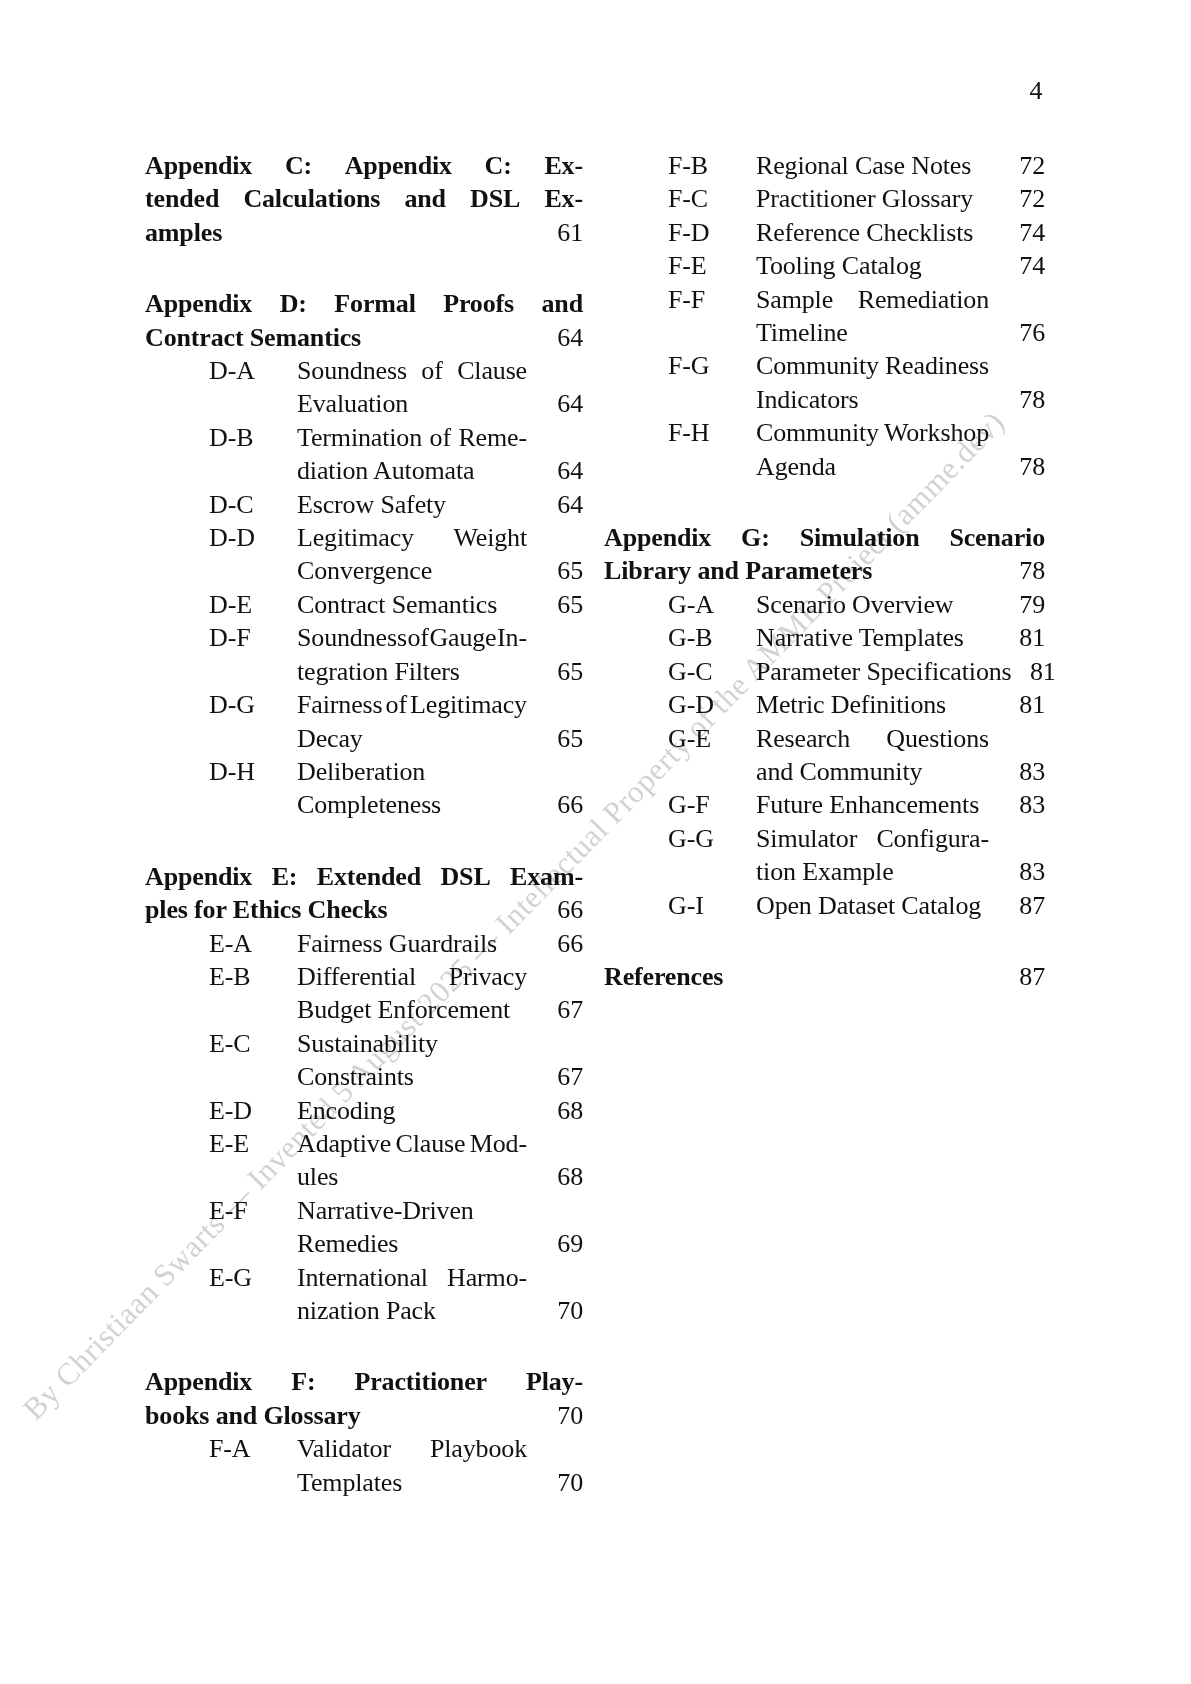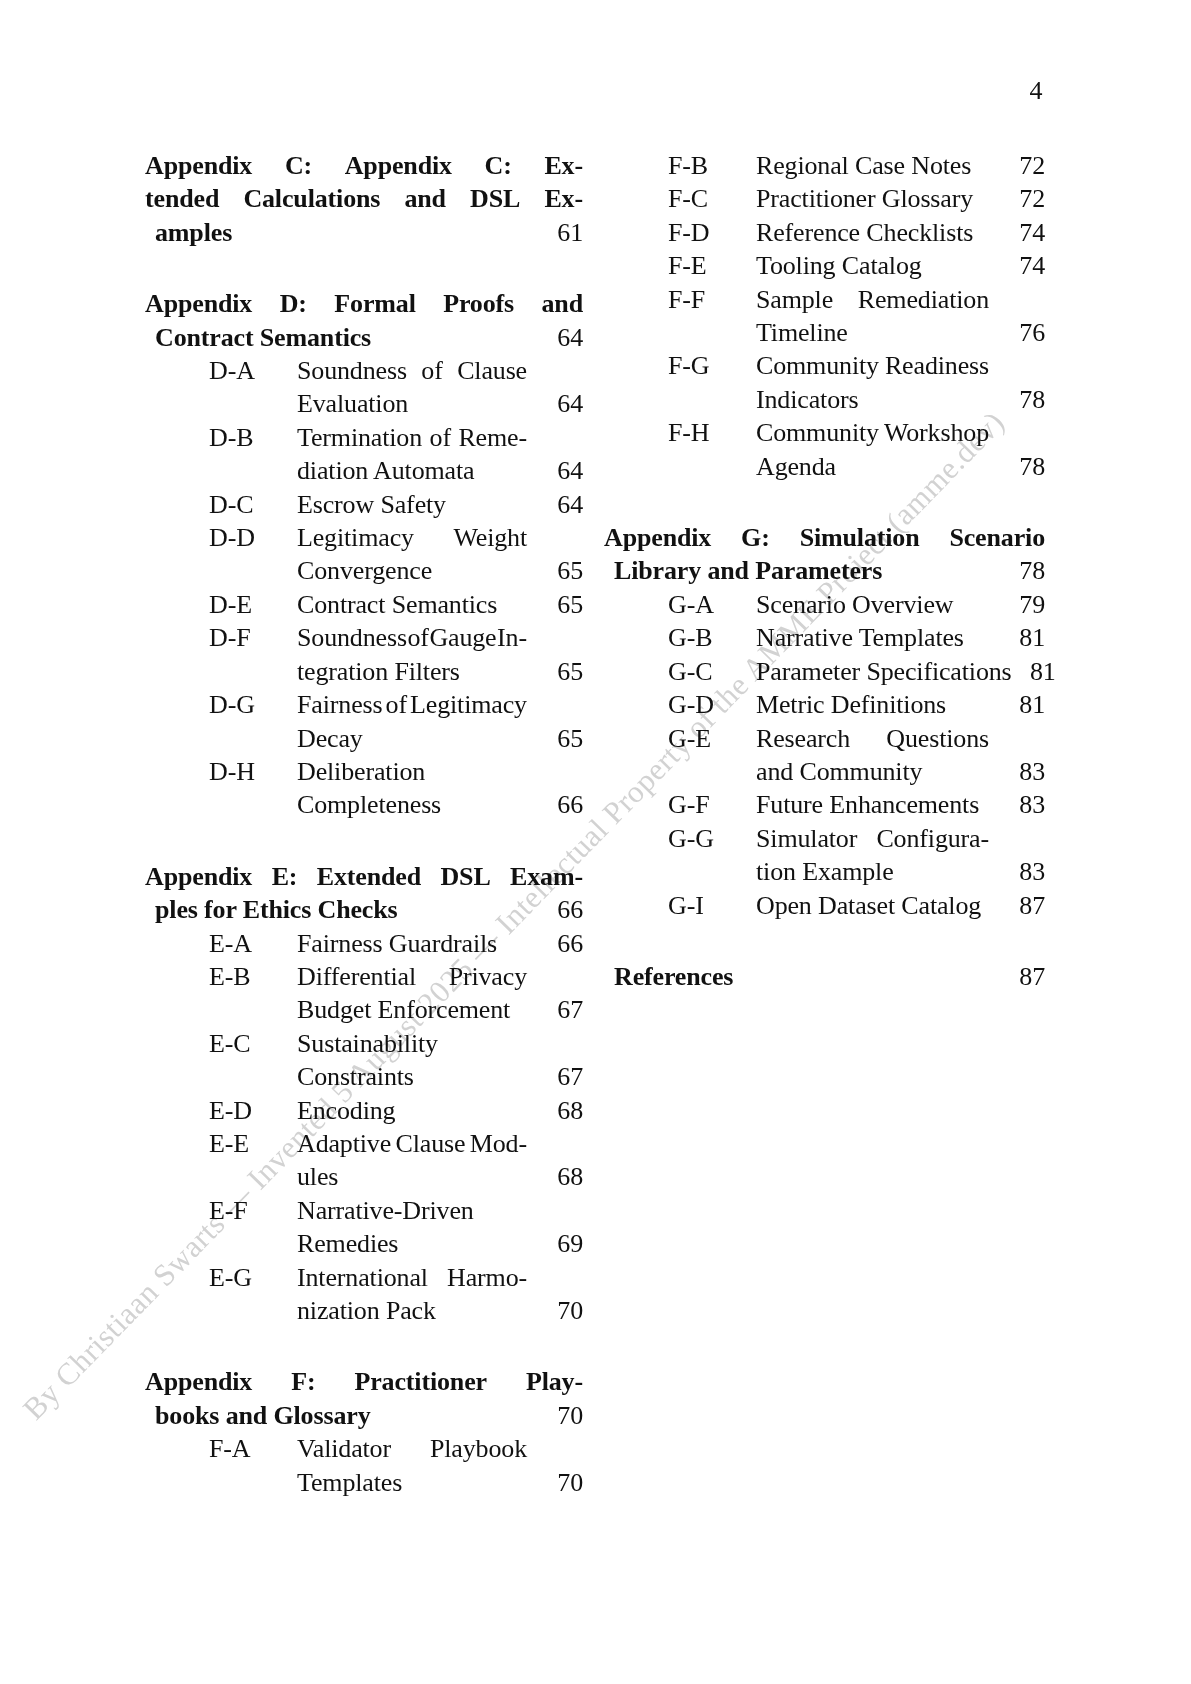--- a/index.html
+++ b/index.html
@@ -27,21 +27,21 @@
   .col{
     position:absolute;top:149px;
     font-size:26px;line-height:33.4px;letter-spacing:-0.15px;
     z-index:1;
   }
   #col-left{left:145px;width:438px;}
   #col-right{left:604px;width:441px;}
   .toc-section + .toc-section{margin-top:38px;}
   .hline{font-weight:bold;}
   .spread{display:flex;justify-content:space-between;}
-  .hline.last{display:flex;justify-content:space-between;margin-left:10px;}
+  .hline.last{display:flex;justify-content:space-between;}
   .hline .pnum{font-weight:normal;}
   .entry{position:relative;padding-left:152px;}
   .elabel{position:absolute;left:64px;top:0;}
   .eline.spread{padding-right:56px;}
   .eline.last{display:flex;align-items:center;}
   .etext{white-space:nowrap;}
   .leader{flex:1 1 auto;margin:0 2px 0 12px;min-width:0;}
   .leader.dots{
     background-image:radial-gradient(circle,#111 1.7px,rgba(0,0,0,0) 2px);
     background-size:17px 6px;

